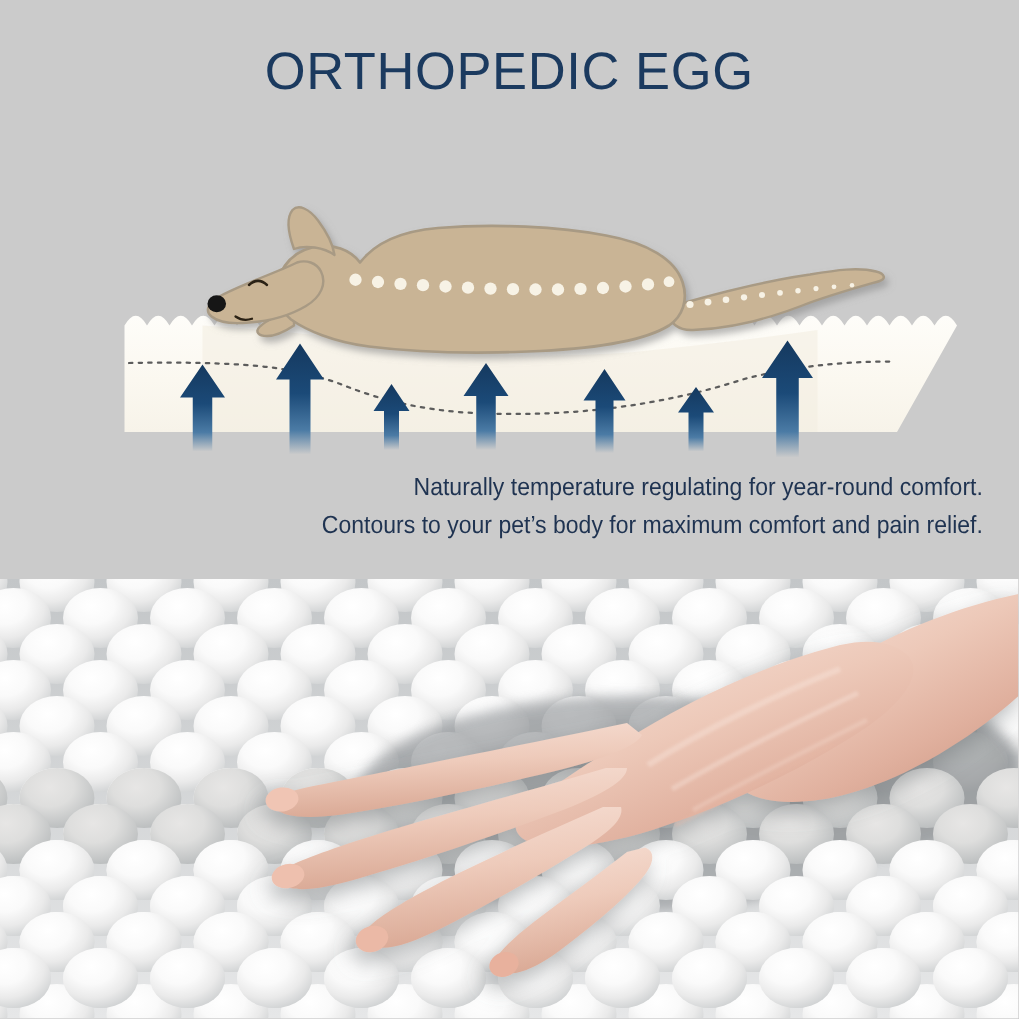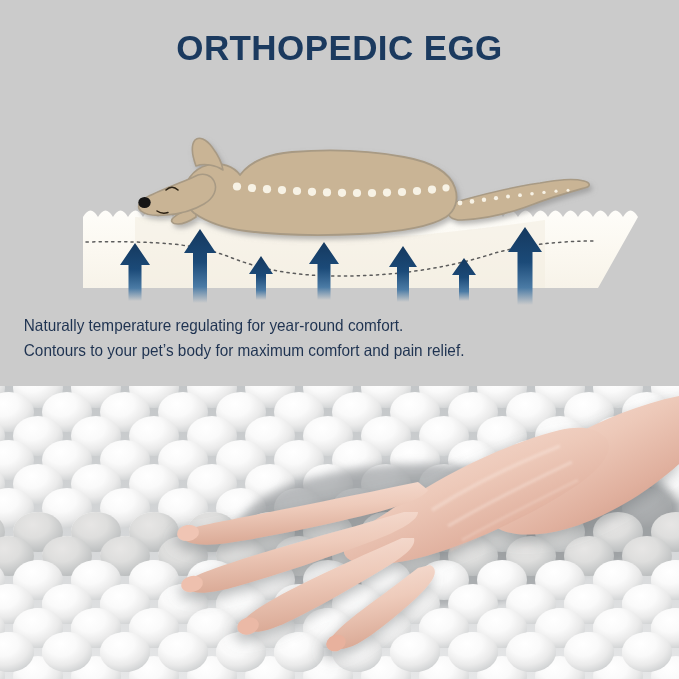--- a/index.html
+++ b/index.html
@@ -24,38 +24,38 @@
     background:#cbcbcb;
   }
 
   #headline {
     position:absolute;
     left:0; top:28px;
     width:679px;
     text-align:center;
     color:#1b3a5f;
     font-family:"Liberation Sans", sans-serif;
-    font-weight:bold;
+    font-weight:normal;
     font-size:35px;
     line-height:39px;
     letter-spacing:0.4px;
   }
   #headline .hl-line { display:block; white-space:nowrap; }
 
   #illustration {
     position:absolute;
     left:0; top:125px;
     width:679px; height:185px;
   }
 
   #subcopy {
     position:absolute;
     left:0; top:313px;
     width:679px;
-    text-align:left;
+    text-align:right;
     color:#1f3351;
     font-size:16.5px;
     line-height:25px;
     font-family:"Liberation Sans", sans-serif;
   }
   #subcopy .sc-line { display:block; white-space:nowrap; transform:scaleX(0.93); }
 
   
   #photo-panel {
     position:absolute;

